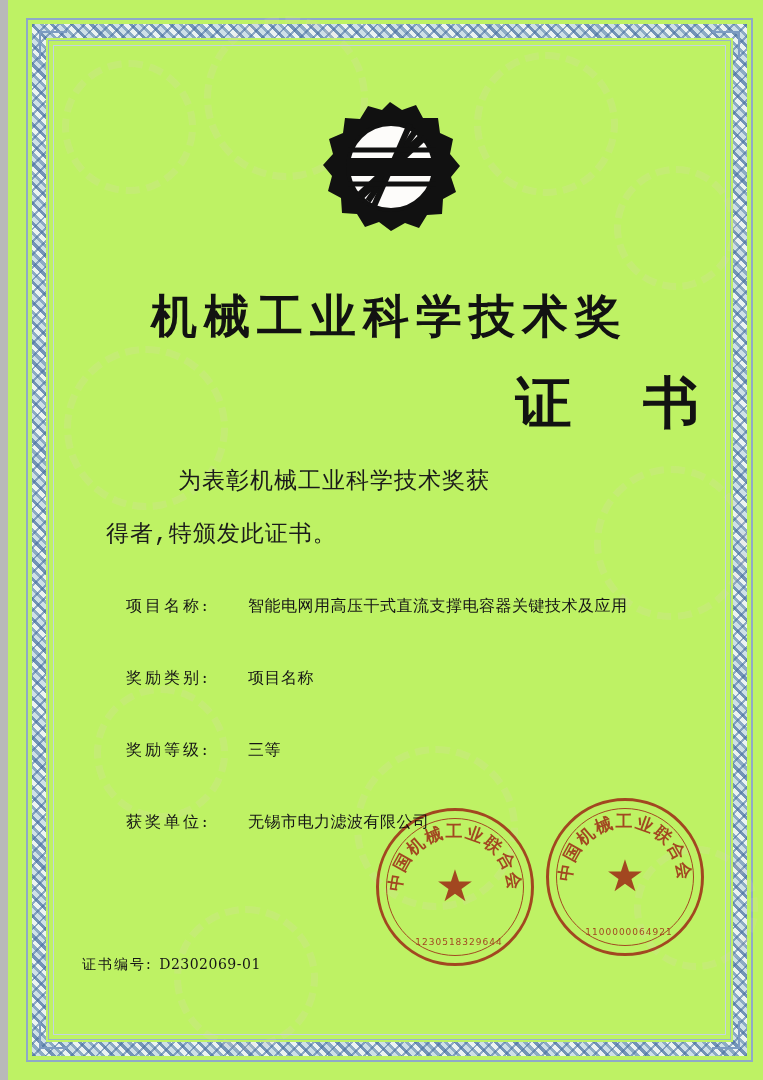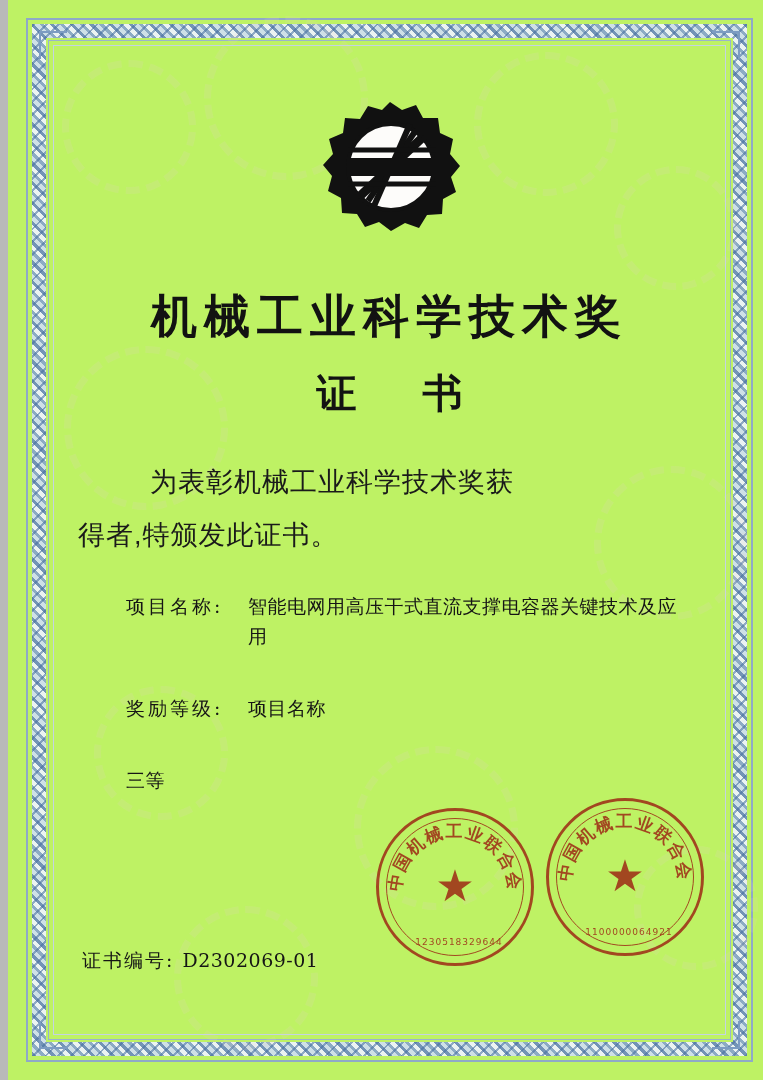--- a/index.html
+++ b/index.html
@@ -100,53 +100,53 @@
     font-size: 46px;
     letter-spacing: 7px;
     font-weight: bold;
     color: #121212;
     font-family: "DejaVu Serif", serif;
   }
   .title-sub {
     position: absolute;
     top: 320px;
     left: 0; right: 0;
-    text-align: center;
-    font-size: 40px;
+    text-align: right;
+    font-size: 56px;
     letter-spacing: 26px;
     text-indent: 26px;
     font-weight: bold;
     color: #121212;
     font-family: "DejaVu Serif", serif;
   }
 
   .citation {
     position: absolute;
     top: 410px;
-    left: 24px;
+    left: 52px;
     right: 26px;
-    font-size: 27px;
+    font-size: 23px;
     line-height: 53px;
     color: #1a1a1a;
-    font-family: Liberation Sans, sans-serif;
+    font-family: Liberation Mono, monospace;
     letter-spacing: 1px;
   }
   .citation .l1 { display: block; text-indent: 72px; }
   .citation .l2 { display: block; }
 
   .fields {
     position: absolute;
     top: 545px;
     left: 72px;
     right: 40px;
   }
   .field {
     display: flex;
     margin-bottom: 42px;
-    font-size: 19px;
+    font-size: 16px;
     color: #151515;
     line-height: 30px;
   }
   .field .lbl {
     width: 122px;
     flex: 0 0 122px;
     letter-spacing: 3px;
     font-family: "DejaVu Serif", serif;
   }
   .field .val {
@@ -156,21 +156,21 @@
   }
 
   .footer {
     position: absolute;
     bottom: 60px;
     left: 28px;
     right: 30px;
     display: flex;
     justify-content: space-between;
     align-items: flex-end;
-    font-size: 19px;
+    font-size: 14px;
     color: #151515;
   }
   .cert-no {
     letter-spacing: 2px;
     font-family: "DejaVu Serif", serif;
   }
   .cert-no .num { letter-spacing: .5px; }
   .date {
     letter-spacing: 2px;
     font-family: "DejaVu Serif", serif;
@@ -286,25 +286,30 @@
       <span class="l1">为表彰机械工业科学技术奖获</span>
       <span class="l2">得者,特颁发此证书。</span>
     </div>
 
     <div class="fields">
       <div class="field">
         <span class="lbl">项目名称:</span>
         <span class="val">智能电网用高压干式直流支撑电容器关键技术及应用</span>
       </div>
       <div class="field">
+        <span class="lbl">奖励类别:</span>
+        <span class="val">项目名称</span>
+      </div>
+      <div class="field">
         <span class="lbl">奖励等级:</span>
-        <span class="val">项目名称</span>
+        <span class="val">三等</span>
       </div>
       <div class="field">
-        <span class="val">三等</span>
+        <span class="lbl">获奖单位:</span>
+        <span class="val">无锡市电力滤波有限公司</span>
       </div>
     </div>
 
     <div class="footer">
       <div class="cert-no">
         <span>证书编号:</span>
         <span class="num">D2302069-01</span>
       </div>
     </div>
 

